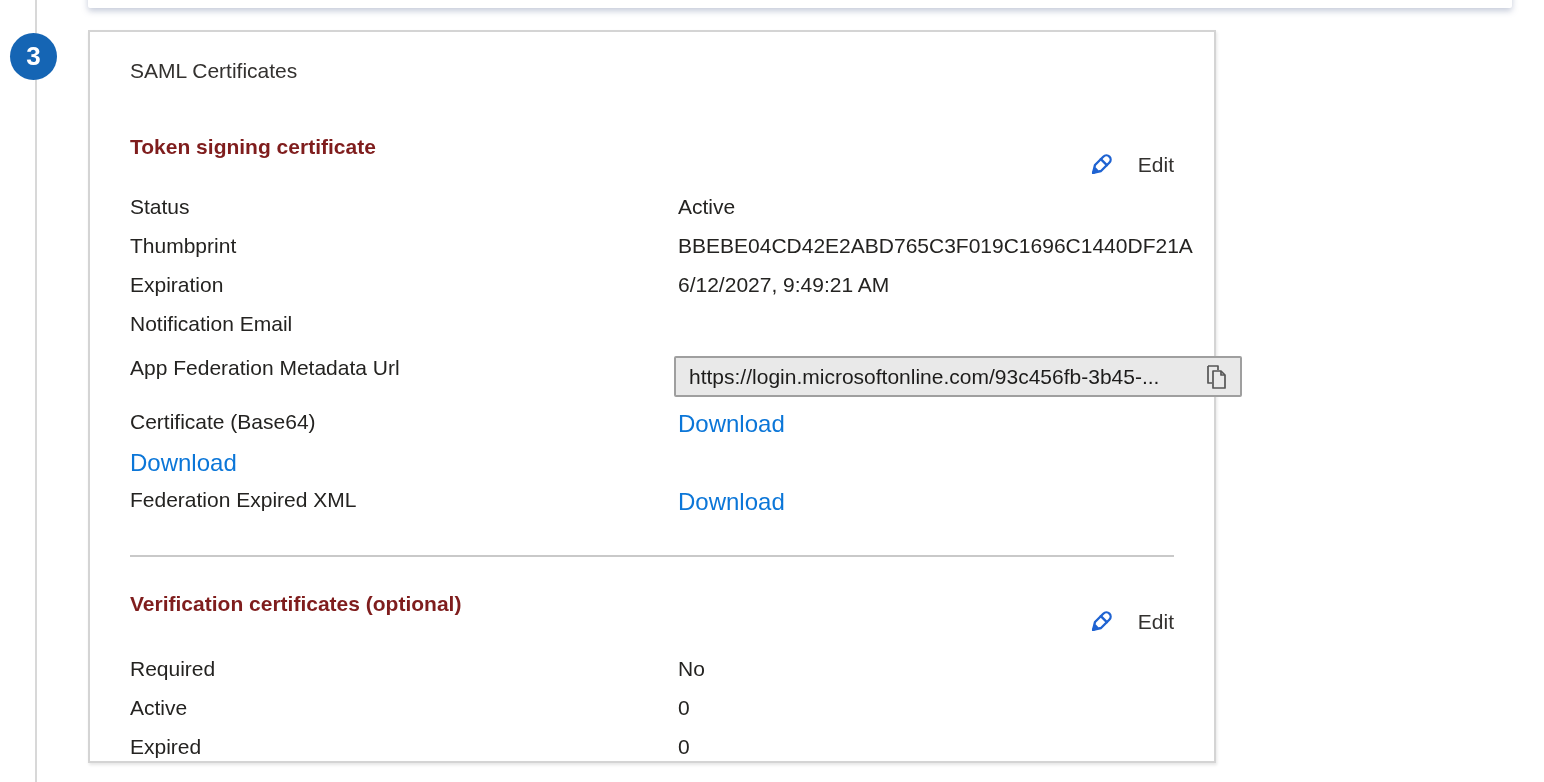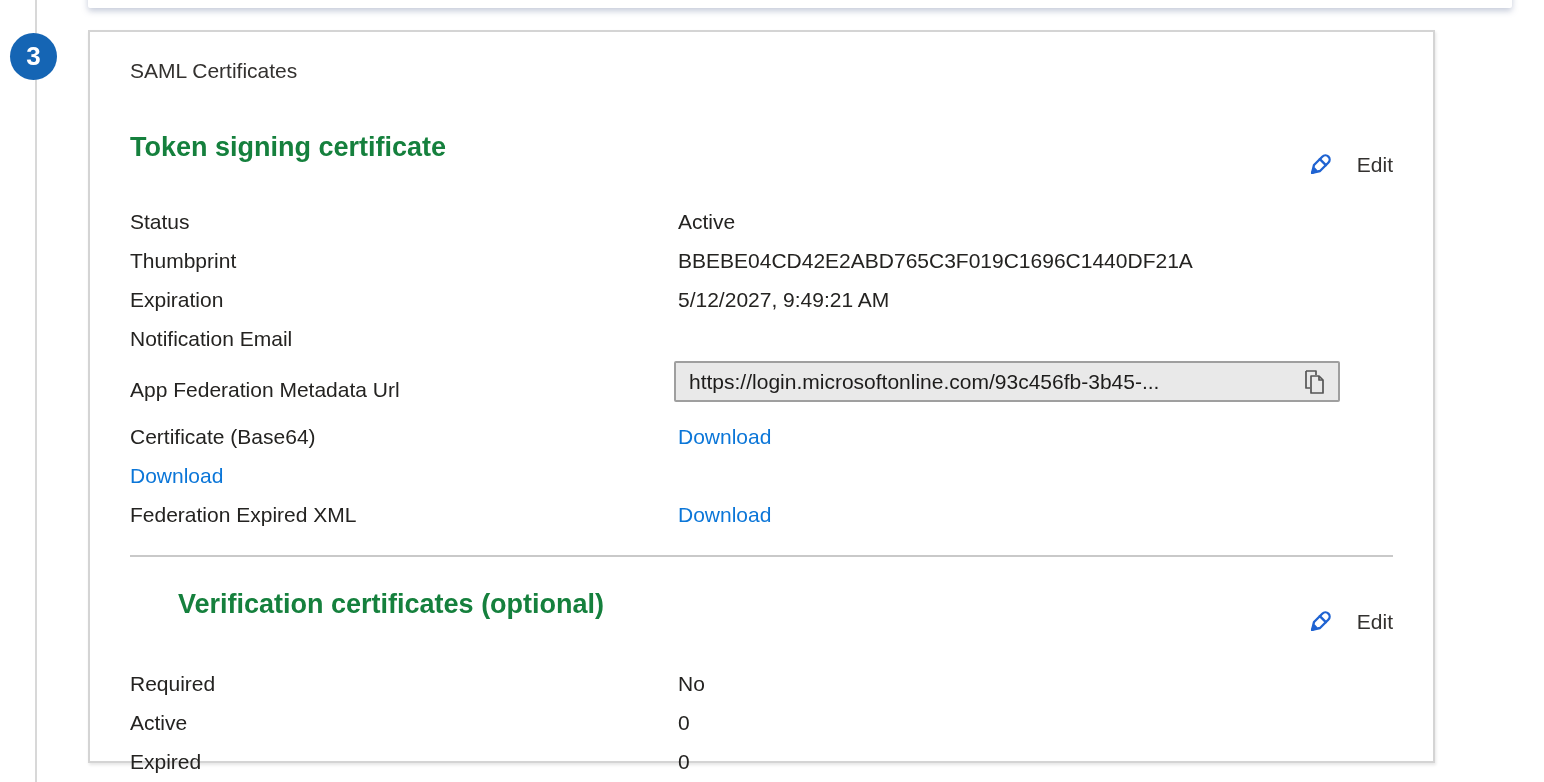--- a/index.html
+++ b/index.html
@@ -42,78 +42,78 @@
     left: 88px; top: -10px;
     width: 1424px; height: 18px;
     background: #ffffff;
     border-radius: 0 0 2px 2px;
     box-shadow: 0 3px 6px rgba(110, 125, 160, 0.40);
   }
   
   .card {
     position: absolute;
     left: 88px; top: 30px;
-    width: 1347px; height: 733px;
+    width: 1128px; height: 733px;
     background: #ffffff;
     border: 2px solid #d4d4d4;
     box-shadow: 1px 2px 3px rgba(0,0,0,0.10);
     padding: 26px 40px 0 40px;
   }
   .card-title {
     font-size: 21px;
     line-height: 26px;
     color: #33312f;
   }
   .section-header {
     display: flex;
     justify-content: space-between;
     align-items: flex-start;
     margin-top: 50px;
   }
-  .section-header.second { margin-top: 34px; margin-left: 48px; }
+  .section-header.second { margin-top: 34px; }
   .section-heading {
-    font-size: 27px;
+    font-size: 21px;
     line-height: 26px;
     font-weight: 700;
-    color: #15803d;
+    color: #7f1d1d;
   }
   .edit-link {
     display: flex;
     align-items: center;
     gap: 20px;
     margin-top: 14px;
     background: none;
     border: none;
     cursor: pointer;
     font-family: inherit;
   }
   .edit-label {
     font-size: 21px;
     color: #33312f;
   }
   .pencil-icon { width: 34px; height: 34px; display: block; }
   .rows { margin-top: 13px; }
   .rows.tight { margin-top: 18px; }
   .row {
     display: flex;
-    align-items: flex-end;
+    align-items: flex-start;
     min-height: 39px;
   }
   .row-label {
     width: 548px;
     flex: 0 0 548px;
     font-size: 21px;
     color: #242321;
   }
   .row-value {
     font-size: 21px;
     color: #242321;
   }
   .download-link {
-    font-size: 21px;
+    font-size: 24px;
     color: #0b76d8;
     text-decoration: none;
     cursor: pointer;
   }
   .url-row { margin-top: 5px; margin-bottom: 8px; min-height: 46px; }
   .url-field {
     width: 666px;
     height: 41px;
     background: #e9e9e9;
     border: 2px solid #9f9f9f;
@@ -182,21 +182,21 @@
       <div class="row">
         <div class="row-label">Status</div>
         <div class="row-value">Active</div>
       </div>
       <div class="row">
         <div class="row-label">Thumbprint</div>
         <div class="row-value">BBEBE04CD42E2ABD765C3F019C1696C1440DF21A</div>
       </div>
       <div class="row">
         <div class="row-label">Expiration</div>
-        <div class="row-value">5/12/2027, 9:49:21 AM</div>
+        <div class="row-value">6/12/2027, 9:49:21 AM</div>
       </div>
       <div class="row">
         <div class="row-label">Notification Email</div>
       </div>
 
       <div class="row url-row">
         <div class="row-label">App Federation Metadata Url</div>
         <div class="url-field">
           <span class="url-text">https://login.microsoftonline.com/93c456fb-3b45-...</span>
           <button class="copy-btn">

